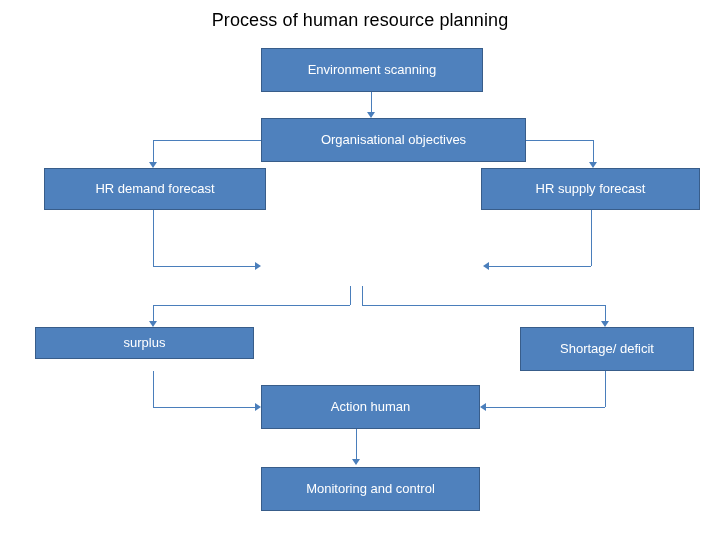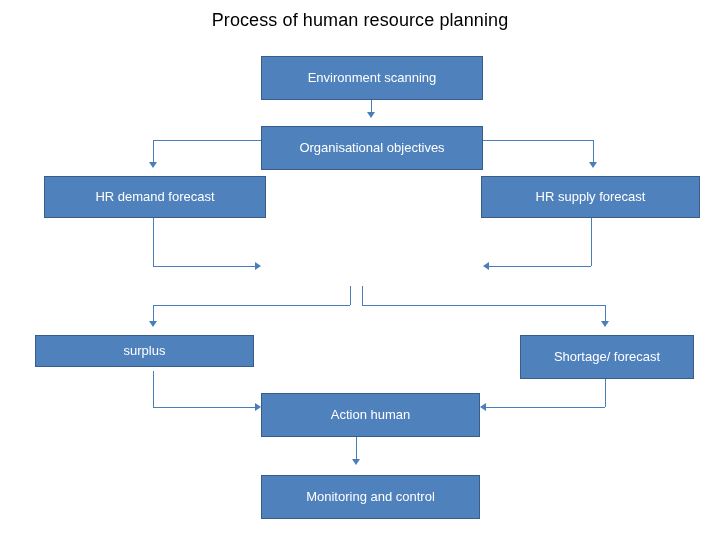--- a/index.html
+++ b/index.html
@@ -36,21 +36,20 @@
     background: #4F81BD;
     border: 1px solid #385D8A;
     color: #FFFFFF;
     font-size: 13px;
     display: flex;
     align-items: center;
     justify-content: center;
     text-align: center;
     line-height: 1.15;
     padding: 0 2px;
-    margin-top: 8px;
   }
   
   .conn {
     position: absolute;
     background: #4A7EBB;
   }
   .h { height: 1px; }
   .v { width: 1px; }
   .arrow {
     position: absolute;
@@ -68,21 +67,21 @@
     border-left: 6px solid #4A7EBB;
   }
   .arrow-left {
     border-top: 4px solid transparent;
     border-bottom: 4px solid transparent;
     border-right: 6px solid #4A7EBB;
   }
 
   
   #node-environment-scanning { left: 261px; top: 48px;  width: 222px; height: 44px; }
-  #node-organisational-objectives { left: 261px; top: 118px; width: 222px; height: 44px; }
+  #node-organisational-objectives { left: 261px; top: 118px; width: 265px; height: 44px; }
   #node-hr-demand-forecast { left: 44px;  top: 168px; width: 222px; height: 42px; }
   #node-hr-supply-forecast { left: 481px; top: 168px; width: 219px; height: 42px; }
   #node-estimating-manpower-gap { left: 261px; top: 248px; width: 222px; height: 38px; }
   #node-surplus { left: 35px;  top: 327px; width: 219px; height: 32px; }
   #node-shortage-deficit { left: 520px; top: 327px; width: 174px; height: 44px; }
   #node-action-plan { left: 261px; top: 385px; width: 219px; height: 44px; }
   #node-monitoring-and-control { left: 261px; top: 467px; width: 219px; height: 44px; }
 </style>
 </head>
 <body>
@@ -146,21 +145,21 @@
   <div class="node" id="node-hr-supply-forecast">
     <span>HR supply forecast</span>
   </div>
 
 
   <div class="node" id="node-surplus">
     <span>surplus</span>
   </div>
 
   <div class="node" id="node-shortage-deficit">
-    <span>Shortage/ forecast</span>
+    <span>Shortage/ deficit</span>
   </div>
 
   <div class="node" id="node-action-plan">
     <span>Action human</span>
   </div>
 
   <div class="node" id="node-monitoring-and-control">
     <span>Monitoring and control</span>
   </div>
 

